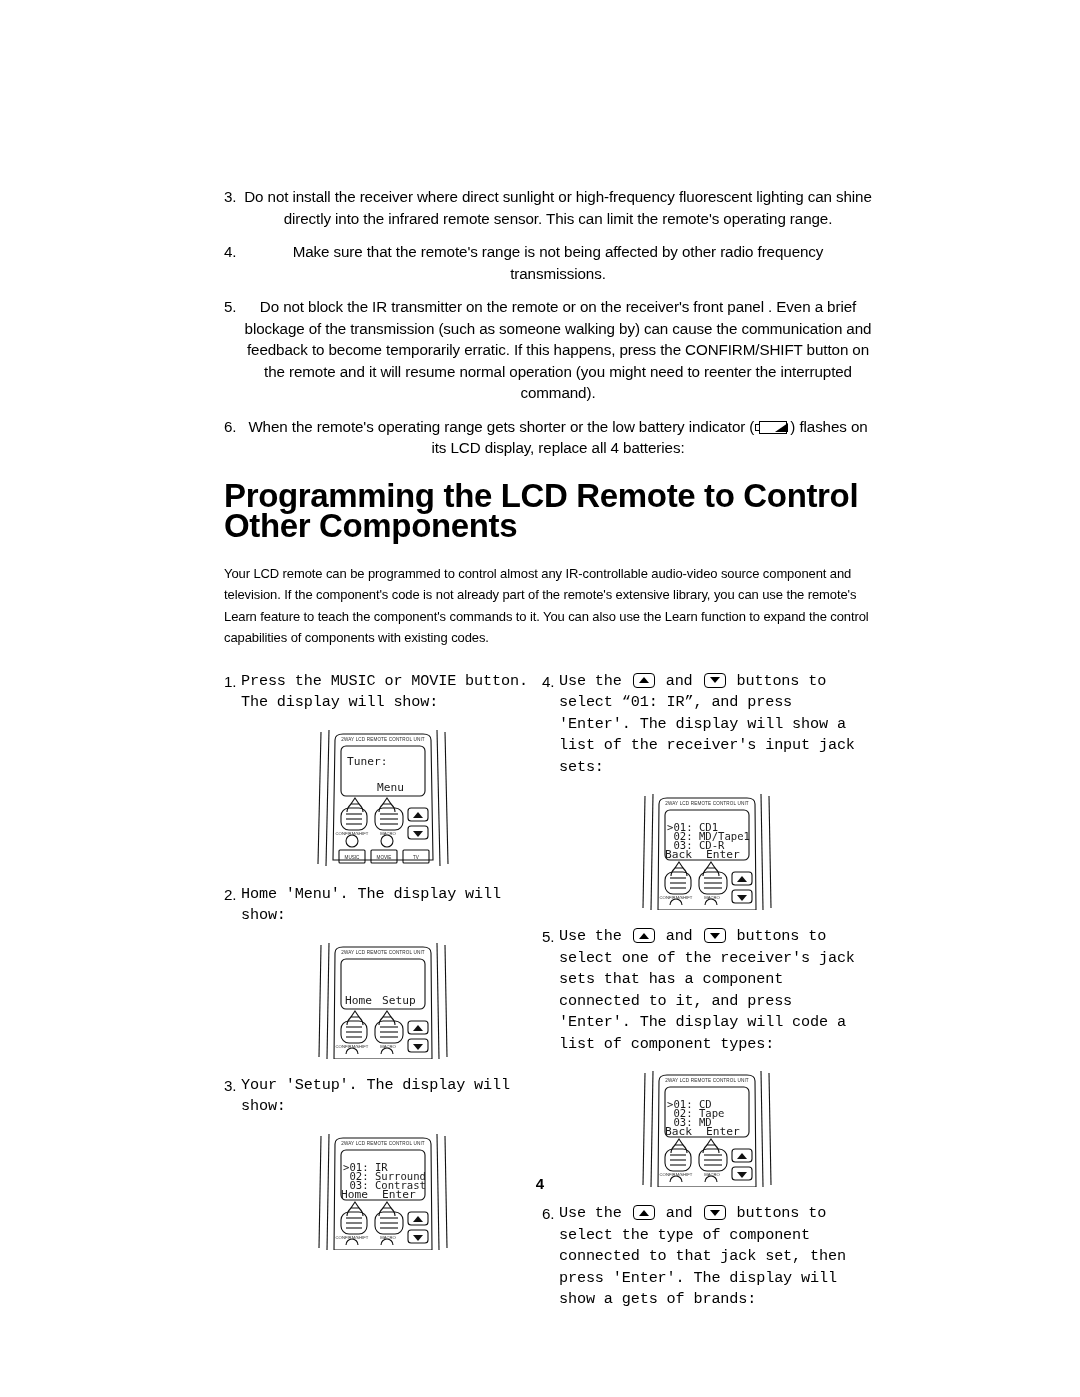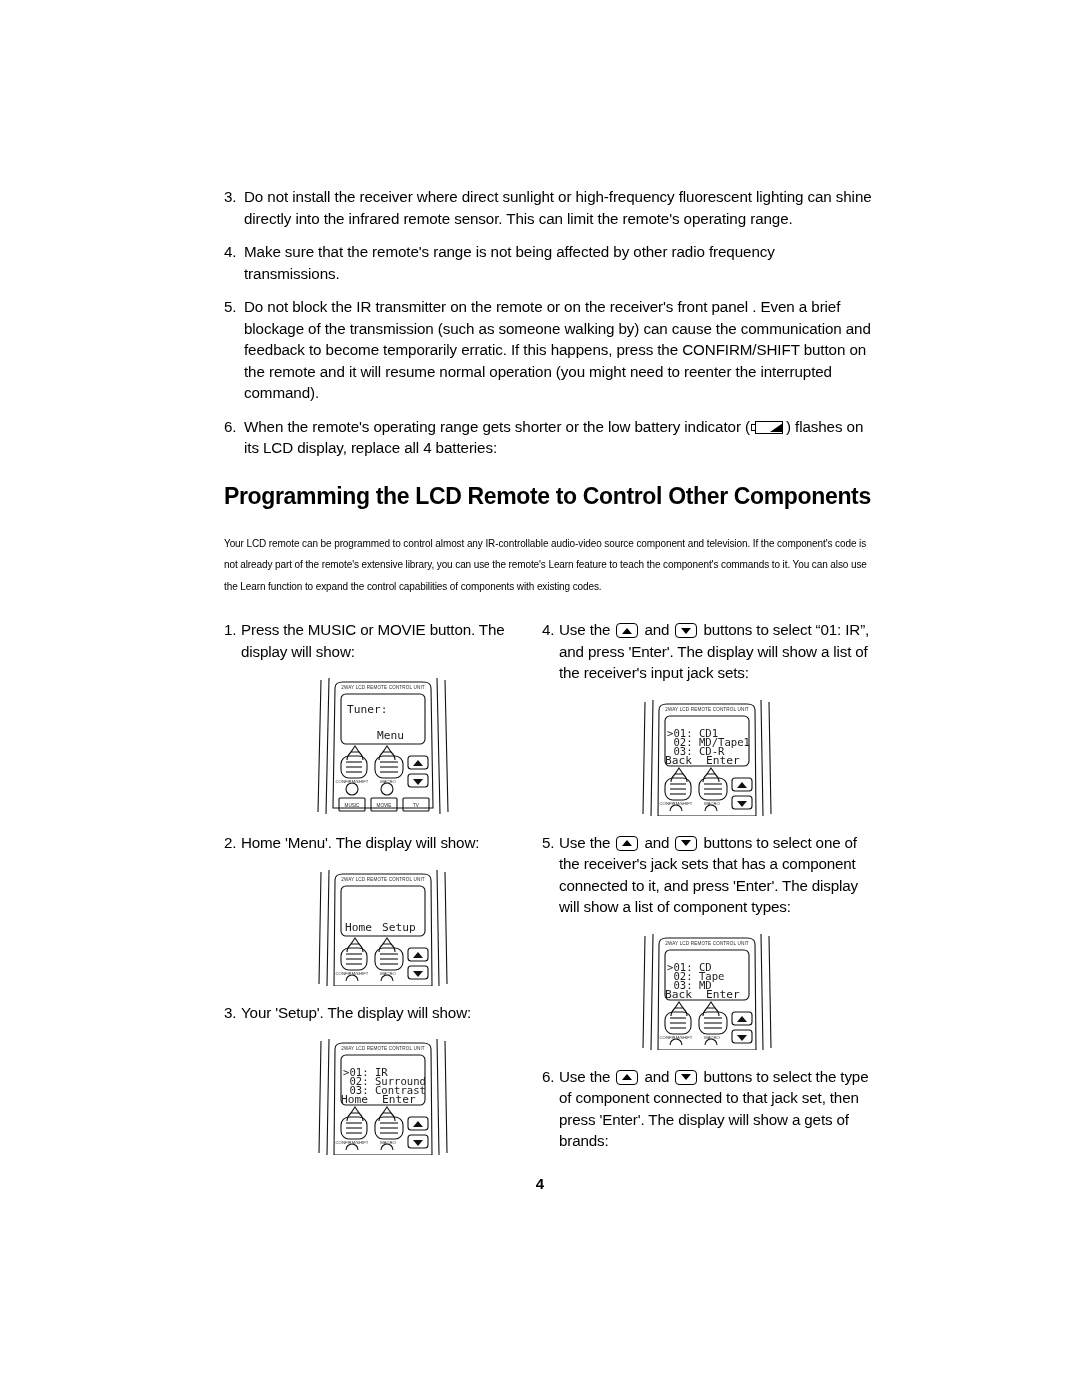--- a/index.html
+++ b/index.html
@@ -35,21 +35,21 @@
     font-size: 15.2px;
     line-height: 21.5px;
     margin-bottom: 12px;
     letter-spacing: -0.1px;
   }
   .numitem .num {
     width: 20px;
     flex: 0 0 20px;
     text-align: left;
   }
-  .numitem .txt { flex: 1 1 auto; text-align: left; }
+  .numitem .txt { flex: 1 1 auto; text-align: center; }
 
   
   .battery {
     display: inline-block;
     vertical-align: -2px;
     width: 34px;
     height: 13px;
     position: relative;
     margin: 0 1px;
   }
@@ -71,51 +71,51 @@
   .battery .fill {
     position: absolute;
     right: 1.6px; bottom: 1.6px;
     width: 0; height: 0;
     border-left: 13px solid transparent;
     border-bottom: 9.8px solid #000;
   }
 
   
   h1.section-title {
-    font-size: 23px;
+    font-size: 33px;
     font-weight: bold;
     margin: 22px 0 22px 0;
     letter-spacing: -0.35px;
     line-height: 30px;
   }
 
   
   p.intro {
-    font-size: 10px;
+    font-size: 13px;
     line-height: 21.5px;
     margin: 0 0 22px 0;
     letter-spacing: -0.1px;
   }
 
   
   .columns {
     display: flex;
     gap: 0px;
   }
   .col-left  { width: 318px; flex: 0 0 318px; }
   .col-right { width: 330px; flex: 0 0 330px; }
 
   .step {
     display: flex;
     font-size: 15.2px;
     line-height: 21.5px;
     letter-spacing: -0.15px;
   }
   .step .num { width: 17px; flex: 0 0 17px; }
-  .step .txt { flex: 1 1 auto; }
+  .step .txt { flex: 1 1 auto; font-family: Liberation Mono, monospace; }
 
   
   .keyicon {
     display: inline-block;
     width: 22px;
     height: 15px;
     border: 1.3px solid #000;
     border-radius: 4px;
     position: relative;
     vertical-align: -3px;
@@ -439,21 +439,21 @@
                 <path d="M111 109 L116 103 L106 103 Z"></path>
               </g>
               <text class="padlabel" x="45" y="107" text-anchor="middle">CONFIRM/SHIFT</text>
               <text class="padlabel" x="81" y="107" text-anchor="middle">MACRO</text>
             </svg>
           </div>
         </div>
 
         <div class="step mt-step">
           <span class="num">5.</span>
-          <span class="txt"><span>Use the</span> <span class="keyicon up"><i></i></span> <span>and</span> <span class="keyicon down"><i></i></span> <span>buttons to select one of the receiver's jack sets that has a component connected to it, and press 'Enter'. The display will show a list of component types:</span></span>
+          <span class="txt"><span>Use the</span> <span class="keyicon up"><i></i></span> <span>and</span> <span class="keyicon down"><i></i></span> <span>buttons to select one of the receiver's jack sets that has a component connected to it, and press 'Enter'. The display will code a list of component types:</span></span>
         </div>
 
         <div class="figwrap mt-fig">
           <div class="remote">
             <svg width="152" height="118" viewBox="0 0 152 118">
               <g fill="none" stroke="#111" stroke-width="1.1">
                 <path d="M14 4 L12 116"></path>
                 <path d="M22 2 L20 118"></path>
                 <path d="M138 4 L140 116"></path>
                 <path d="M130 2 L132 118"></path>

